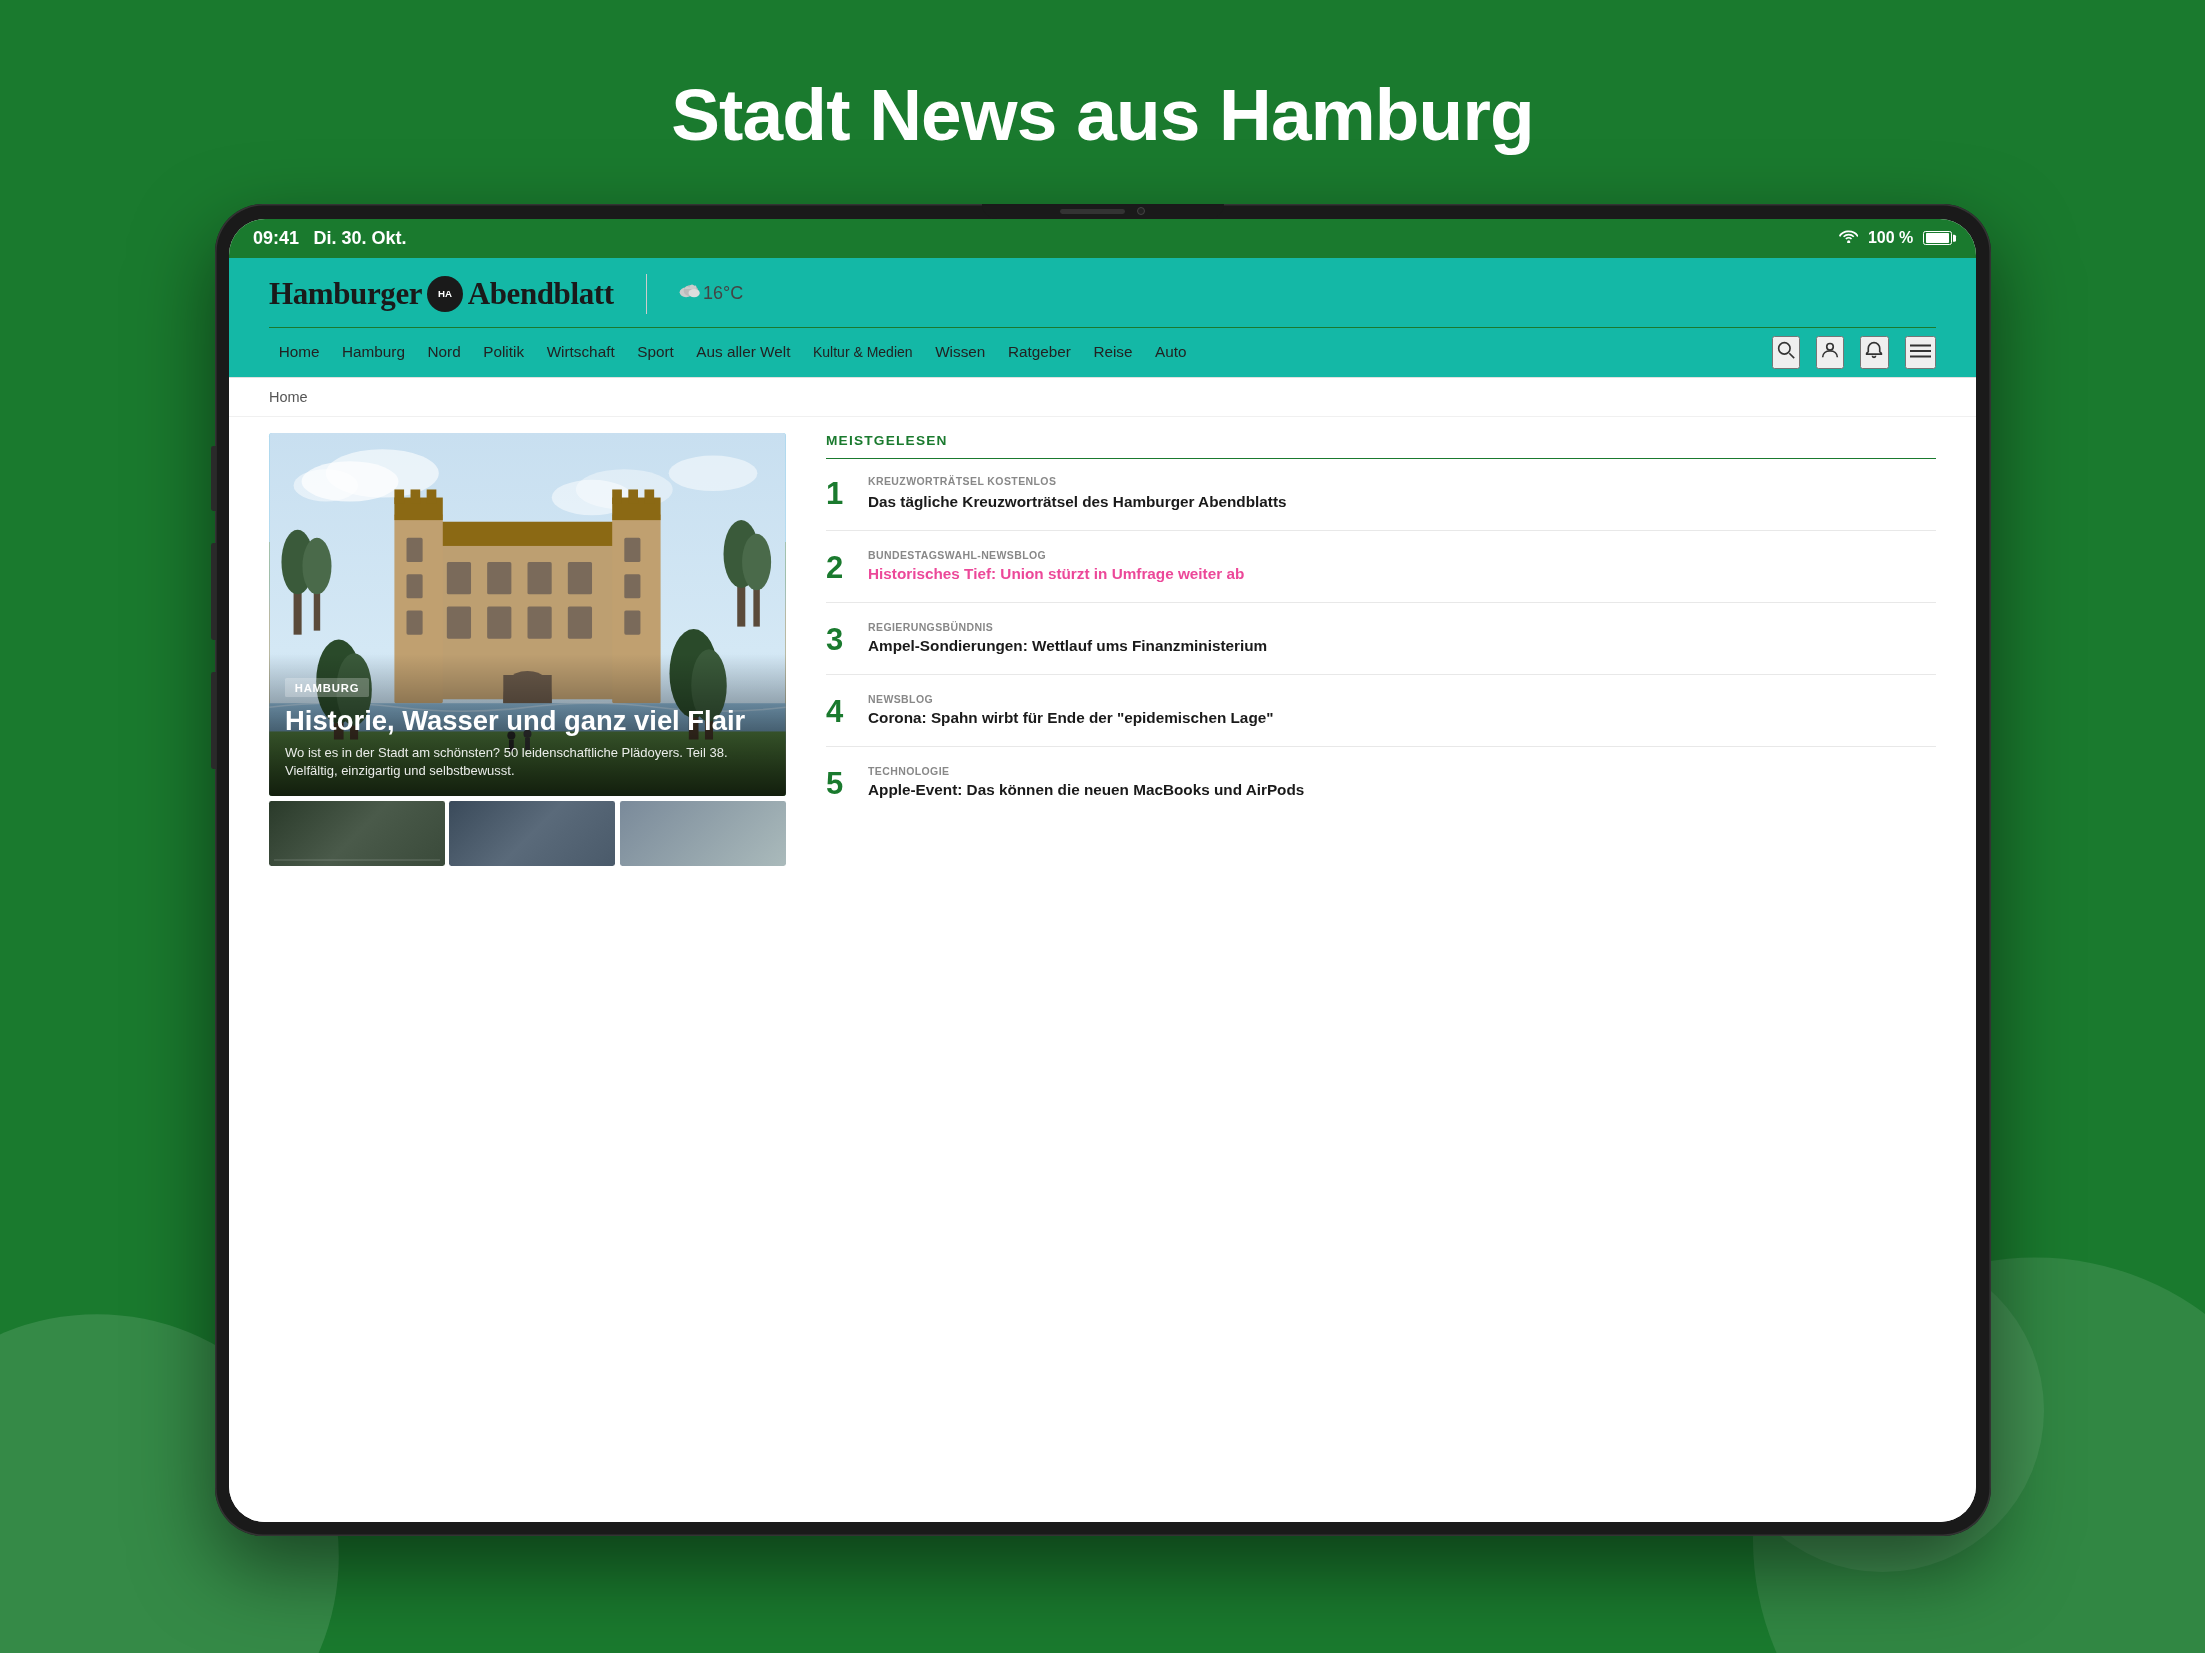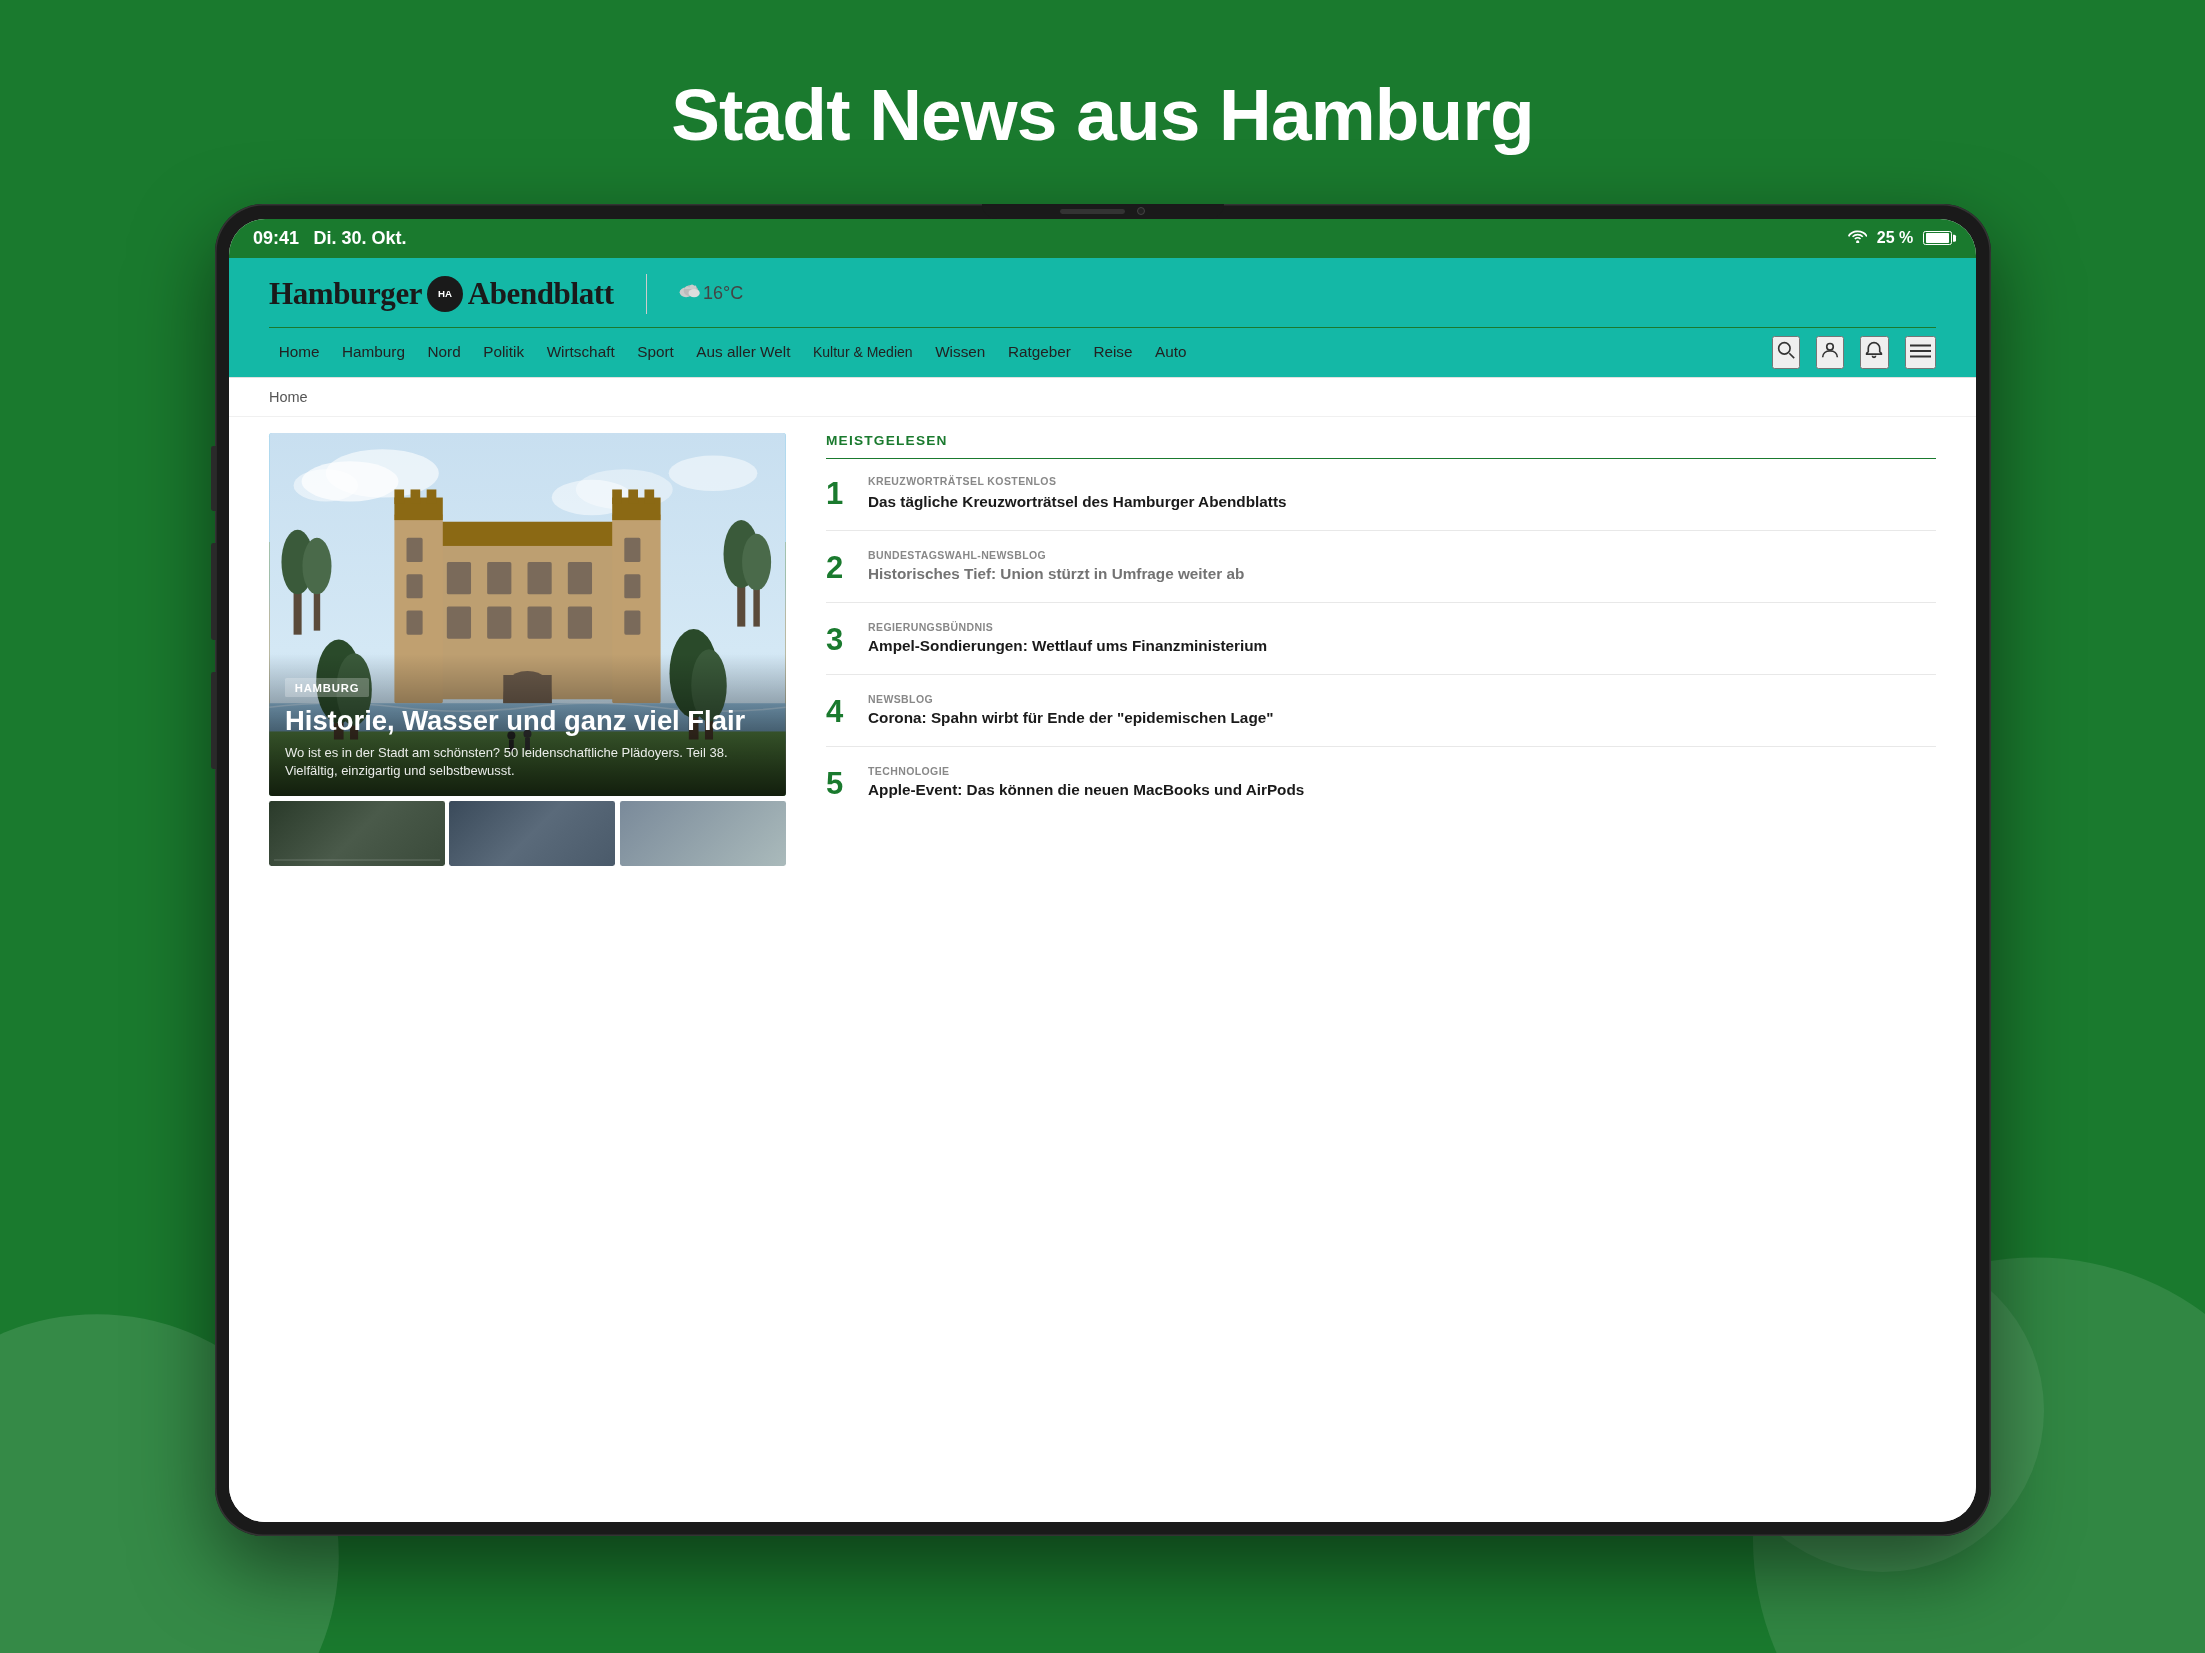--- a/index.html
+++ b/index.html
@@ -432,21 +432,21 @@
       <div style="display:flex; align-items:center; gap:6.5px;">
         <span class="status-time">09:41</span>
         <span class="status-date">Di. 30. Okt.</span>
       </div>
       <div class="status-right">
         <span class="wifi-icon">
           <svg width="19.4" height="14.5" viewBox="0 0 24 18" fill="white">
             <path d="M12 14a2 2 0 1 1 0 4 2 2 0 0 1 0-4zm0-4a6 6 0 0 1 4.24 1.76l-1.42 1.42a4 4 0 0 0-5.64 0L7.76 11.76A6 6 0 0 1 12 10zm0-4a10 10 0 0 1 7.07 2.93l-1.41 1.41a8 8 0 0 0-11.32 0L4.93 8.93A10 10 0 0 1 12 6zm0-4C6.48 2 1.61 4.48 0 8.44l1.41 1.41C3.2 6.18 7.37 4 12 4s8.8 2.18 10.59 5.85L24 8.44C22.39 4.48 17.52 2 12 2z"></path>
           </svg>
         </span>
-        <span class="battery-pct">25 %</span>
+        <span class="battery-pct">100 %</span>
         <div class="battery-icon">
           <div class="battery-fill"></div>
         </div>
       </div>
     </div>
 
     <div class="site-header">
       <div class="site-logo-row">
         <div style="display:flex; align-items:center; gap:0;">
           <span class="site-logo" style="font-family:'Times New Roman',serif; font-size:31px; font-weight:700; letter-spacing:-0.4px;">Hamburger</span>
@@ -648,21 +648,21 @@
       <div class="mg-content">
         <div class="mg-category" style="font-size:10.5px;font-weight:700;color:#888;letter-spacing:0.4px;text-transform:uppercase;margin-bottom:5px;">KREUZWORTRÄTSEL KOSTENLOS</div>
         <div class="mg-headline" style="font-size:15.3px;font-weight:700;color:#1a1a1a;line-height:1.3;">Das tägliche Kreuzworträtsel des Hamburger Abendblatts</div>
       </div>
     </div>
             <hr class="mg-divider" style="border-right: none; border-bottom: none; border-left: none; border-image: initial; border-top: 0.8px solid rgb(232, 232, 232); margin-bottom: 18px;">
             <div class="mg-item">
       <div class="mg-number" style="font-size:31px;font-weight:700;color:#1a7a2e;min-width:29px;line-height:1;margin-top:3.2px;">2</div>
       <div class="mg-content">
         <div class="mg-category" style="font-size:10.5px;font-weight:700;color:#888;letter-spacing:0.4px;text-transform:uppercase;margin-bottom:3.2px;">BUNDESTAGSWAHL-NEWSBLOG</div>
-        <div class="mg-headline" style="font-size:15.3px;font-weight:700;color:#737373;line-height:1.3;">Historisches Tief: Union stürzt in Umfrage weiter ab</div>
+        <div class="mg-headline" style="font-size:15.3px;font-weight:700;color:#ec4899;line-height:1.3;">Historisches Tief: Union stürzt in Umfrage weiter ab</div>
       </div>
     </div>
             <hr class="mg-divider" style="border-right: none; border-bottom: none; border-left: none; border-image: initial; border-top: 0.8px solid rgb(232, 232, 232); margin-bottom: 18px;">
             <div class="mg-item">
       <div class="mg-number" style="font-size:31px;font-weight:700;color:#1a7a2e;min-width:29px;line-height:1;margin-top:3.2px;">3</div>
       <div class="mg-content">
         <div class="mg-category" style="font-size:10.5px;font-weight:700;color:#888;letter-spacing:0.4px;text-transform:uppercase;margin-bottom:3.2px;">REGIERUNGSBÜNDNIS</div>
         <div class="mg-headline" style="font-size:15.3px;font-weight:700;color:#1a1a1a;line-height:1.3;">Ampel-Sondierungen: Wettlauf ums Finanzministerium</div>
       </div>
     </div>

